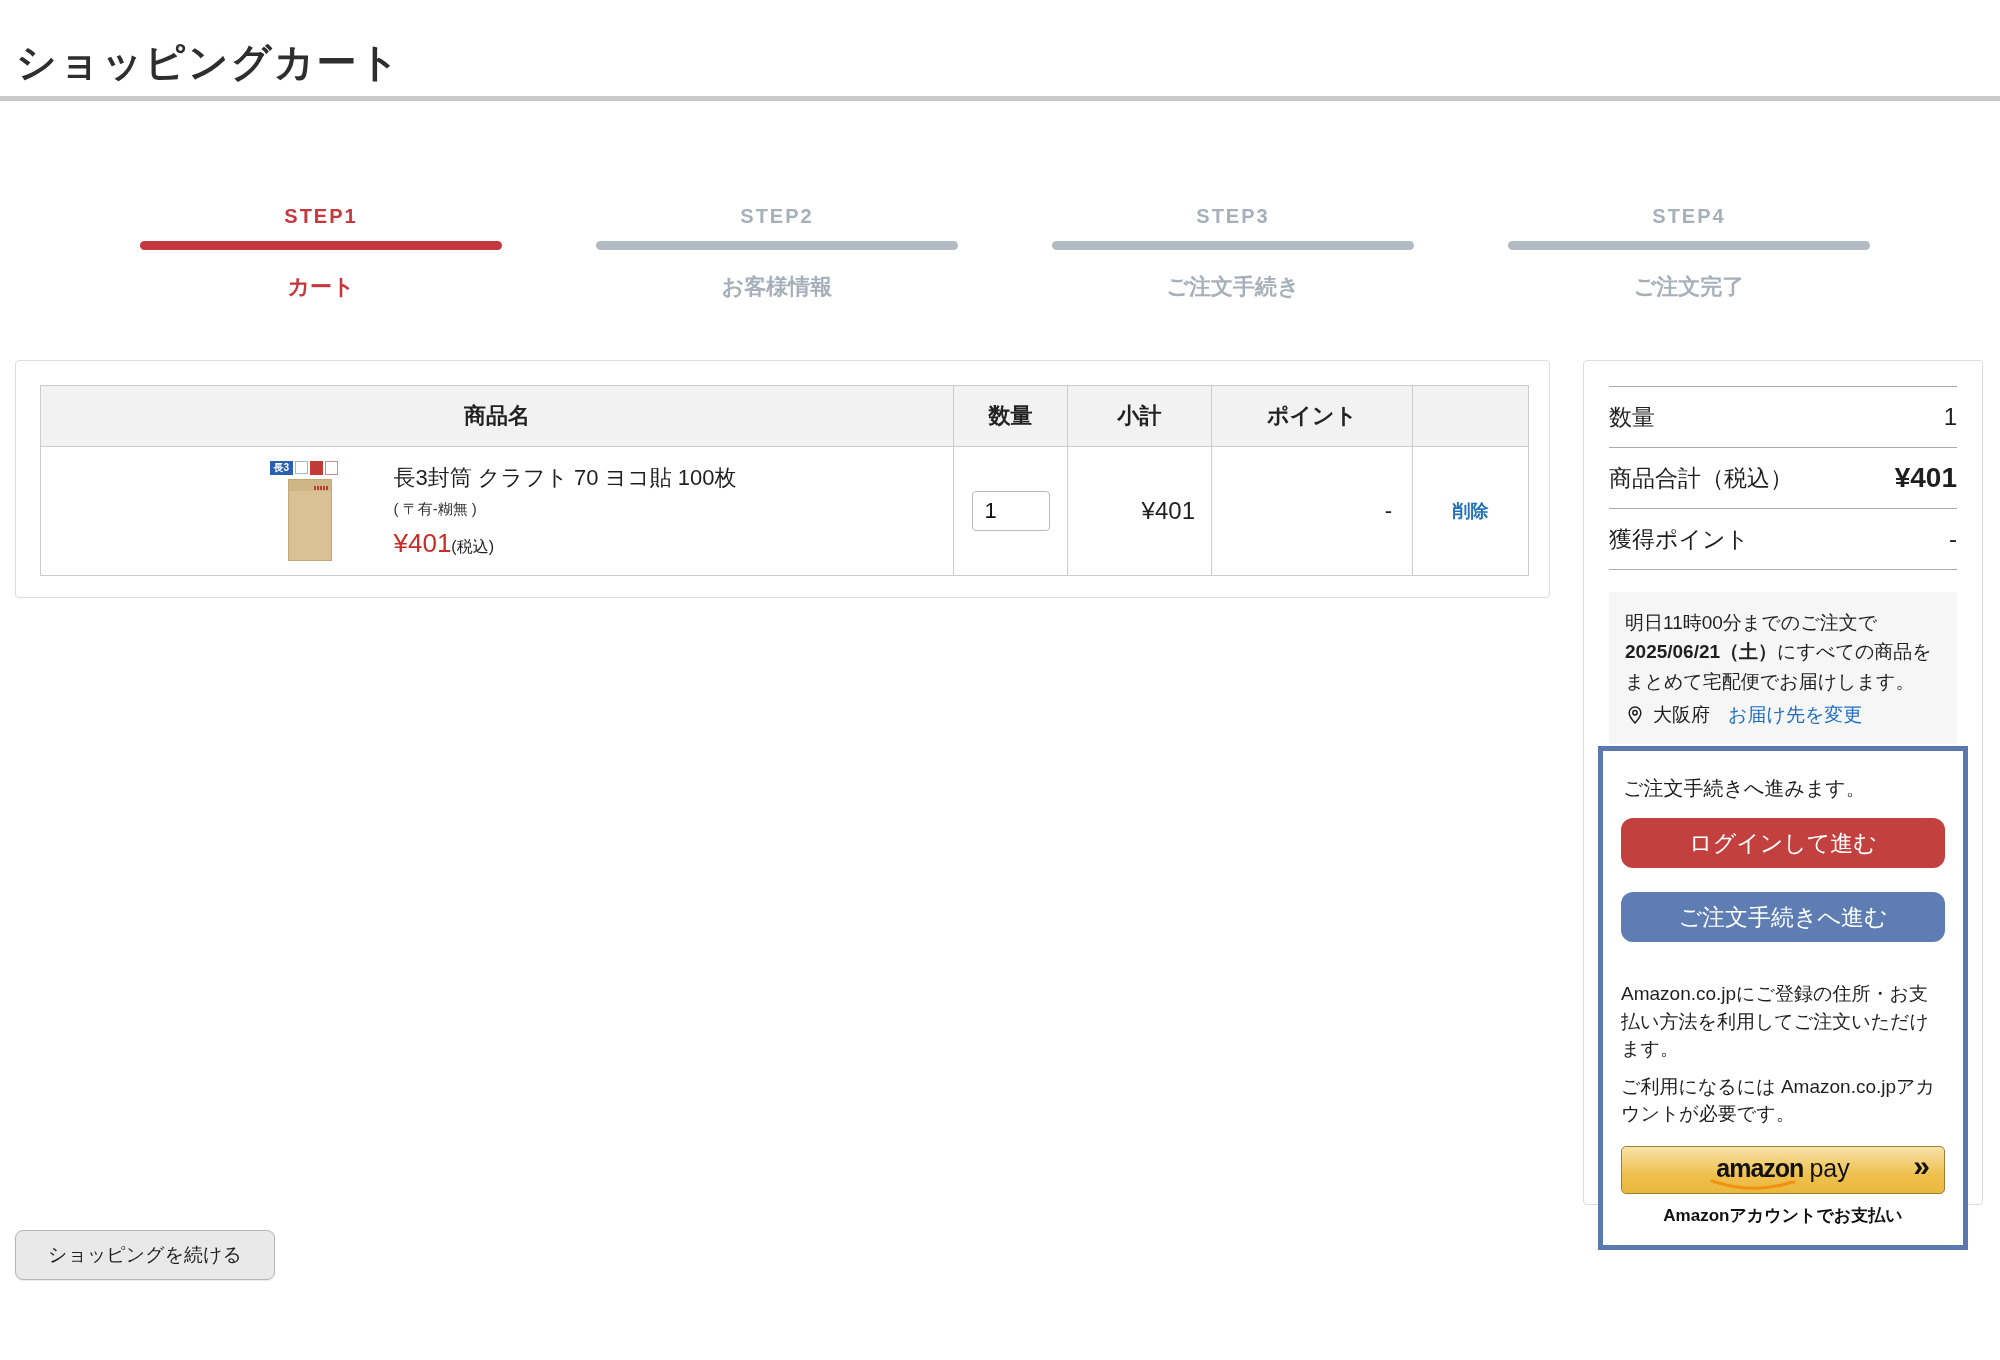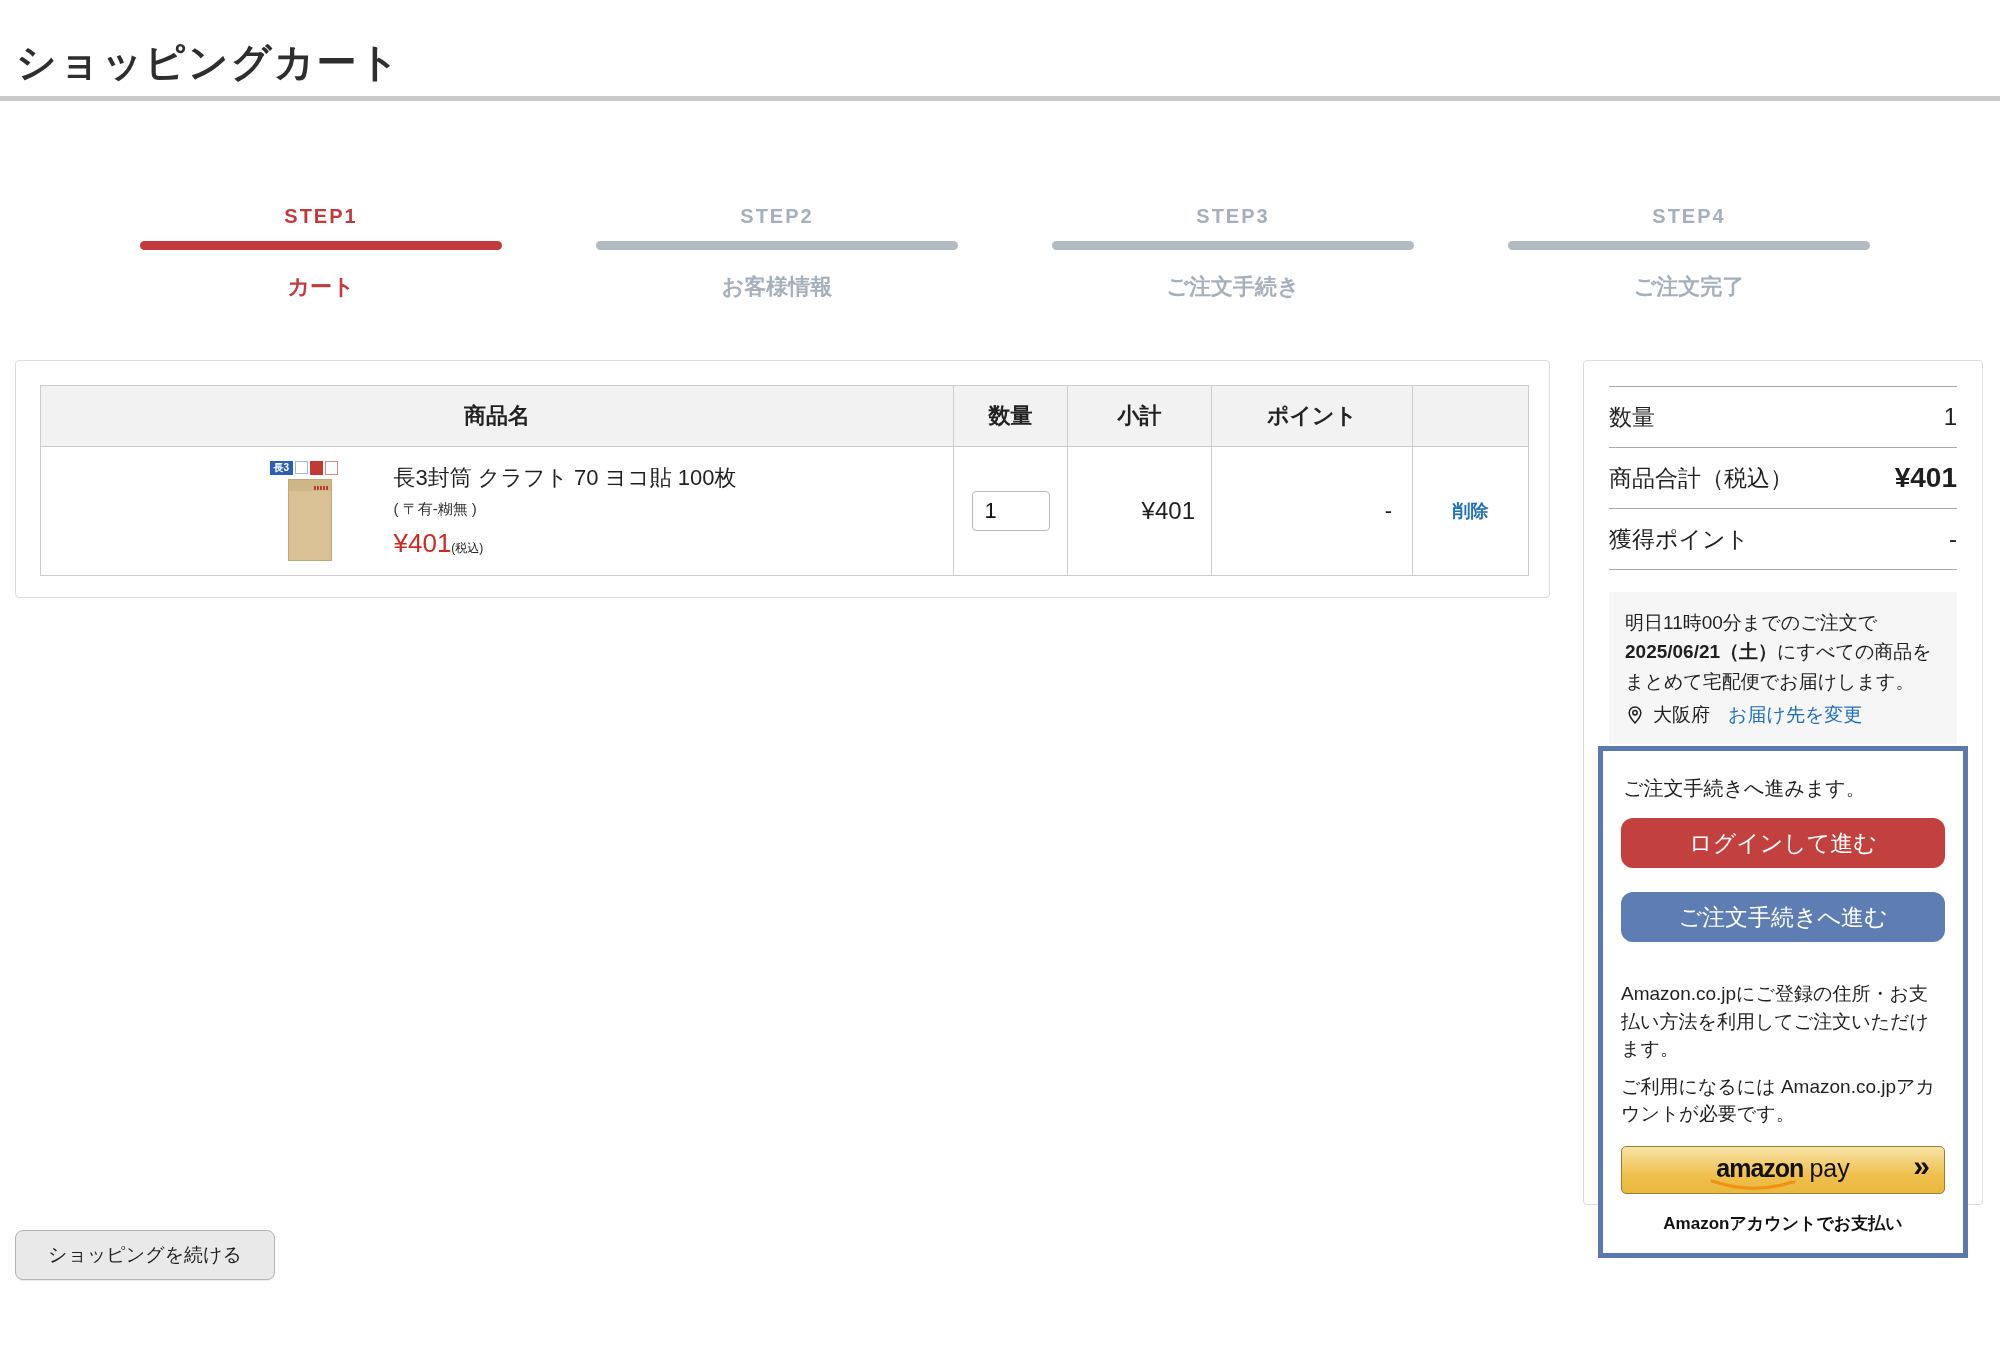--- a/index.html
+++ b/index.html
@@ -32,21 +32,21 @@
   .badge-w{width:13px;height:13px;background:#fff;border:1px solid #9db7dd;box-sizing:border-box;}
   .badge-r{width:13px;height:14px;background:#c23a35;}
   .badge-w2{width:13px;height:14px;background:#fff;border:1px solid #d58a8a;box-sizing:border-box;}
   .envelope{position:absolute;left:30px;top:22px;width:44px;height:82px;background:linear-gradient(#cfb687 0 14%,#d9c195 14% 100%);border:1px solid #c2a878;box-sizing:border-box;}
   .envelope .mark{position:absolute;right:3px;top:6px;width:14px;height:4px;background:repeating-linear-gradient(90deg,#c0392b 0 2px,#d9c195 2px 3px);}
   .prod-text{margin-left:44px;}
   .prod-name{font-size:22px;color:#1f1f1f;}
   .prod-spec{font-size:15px;color:#333;margin-top:7px;}
   .prod-price{margin-top:9px;}
   .prod-price .yen{color:#cc2b24;font-size:26px;}
-  .prod-price .tax{color:#222;font-size:12px;}
+  .prod-price .tax{color:#222;font-size:16px;}
   .qty-cell{text-align:center;}
   .qty-input{width:78px;height:40px;border:1px solid #b9b9b9;border-radius:4px;font-size:22px;padding:0 0 0 12px;box-sizing:border-box;font-family:inherit;color:#111;}
   .subtotal-cell{text-align:right;padding-right:16px;font-size:24px;color:#1f1f1f;}
   .points-cell{text-align:right;padding-right:20px;font-size:22px;color:#1f1f1f;}
   .del-cell{text-align:center;}
   .del-link{color:#2170b8;font-size:18px;text-decoration:none;cursor:pointer;font-weight:bold;}
 
   
   .sidebar{position:absolute;left:1583px;top:360px;width:400px;height:845px;border:1px solid #dcdcdc;border-radius:4px;background:#fff;box-sizing:border-box;}
   .summary{margin:25px 25px 0 25px;}
@@ -62,21 +62,21 @@
   .pin-icon{width:20px;height:20px;flex:0 0 20px;}
   .change-link{color:#1f6fbf;text-decoration:none;margin-left:10px;cursor:pointer;}
 
   .checkout{position:absolute;left:14px;top:385px;width:370px;border:5px solid #5b79ae;background:#fff;box-sizing:border-box;padding:18px;}
   .checkout .intro{font-size:20px;color:#1f1f1f;margin:6px 0 16px 2px;}
   .btn{display:block;width:100%;height:50px;border:none;border-radius:12px;color:#fff;font-size:23px;font-family:inherit;cursor:pointer;}
   .btn-red{background:#c2403e;margin-bottom:24px;}
   .btn-blue{background:#5d7db3;margin-bottom:38px;}
   .amz-p{font-size:19px;line-height:1.45;color:#1f1f1f;margin:0 0 10px 0;}
   .amz-p.second{margin-bottom:18px;}
-  .amz-btn{position:relative;display:block;width:100%;height:48px;border:1px solid #9c7e31;border-radius:5px;background:linear-gradient(#f7e3a8,#efc04f 60%,#eab83e);cursor:pointer;margin-bottom:18px;}
+  .amz-btn{position:relative;display:block;width:100%;height:48px;border:1px solid #9c7e31;border-radius:5px;background:linear-gradient(#f7e3a8,#efc04f 60%,#eab83e);cursor:pointer;margin-bottom:10px;}
   .amz-logo{position:absolute;left:0;right:0;top:7px;text-align:center;font-size:25px;color:#111;}
   .amz-logo .a1{font-weight:700;letter-spacing:-1px;position:relative;}
   .amz-logo .a2{font-weight:400;margin-left:6px;}
   .amz-smile{position:absolute;left:86px;top:32px;}
   .amz-chevron{position:absolute;right:14px;top:2px;font-size:30px;font-weight:700;color:#111;}
   .amz-caption{text-align:center;font-size:17px;font-weight:700;color:#111;}
 
   
   .continue-btn{position:absolute;left:15px;top:1222px;background:#e9e9e9;border:1px solid #b5b5b5;border-radius:8px;padding:11px 32px;font-size:19px;color:#1f1f1f;font-family:inherit;cursor:pointer;box-shadow:0 1px 1px rgba(0,0,0,.08);margin-top:8px;}
 </style>

